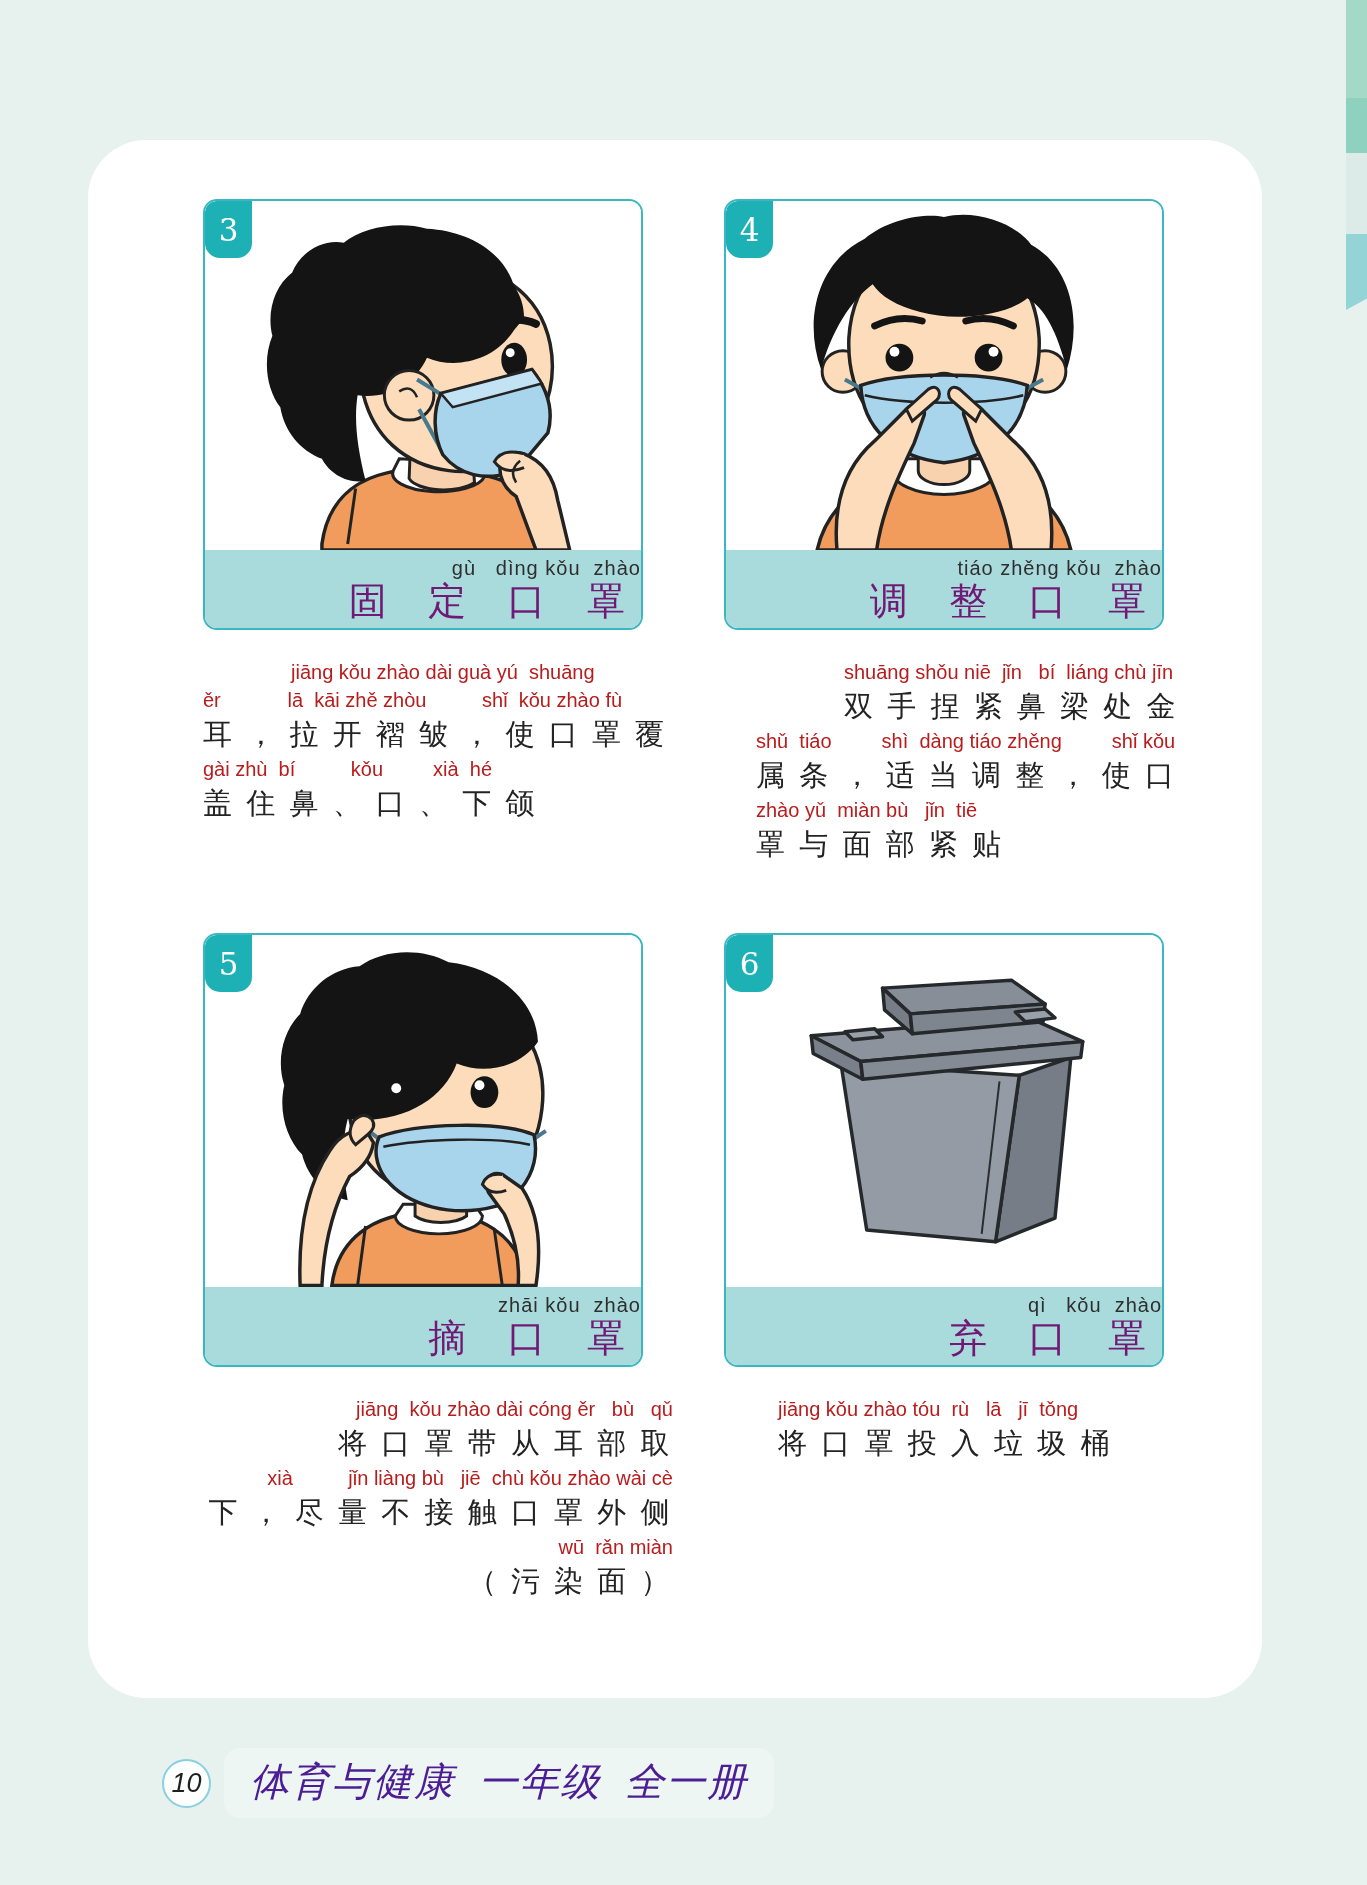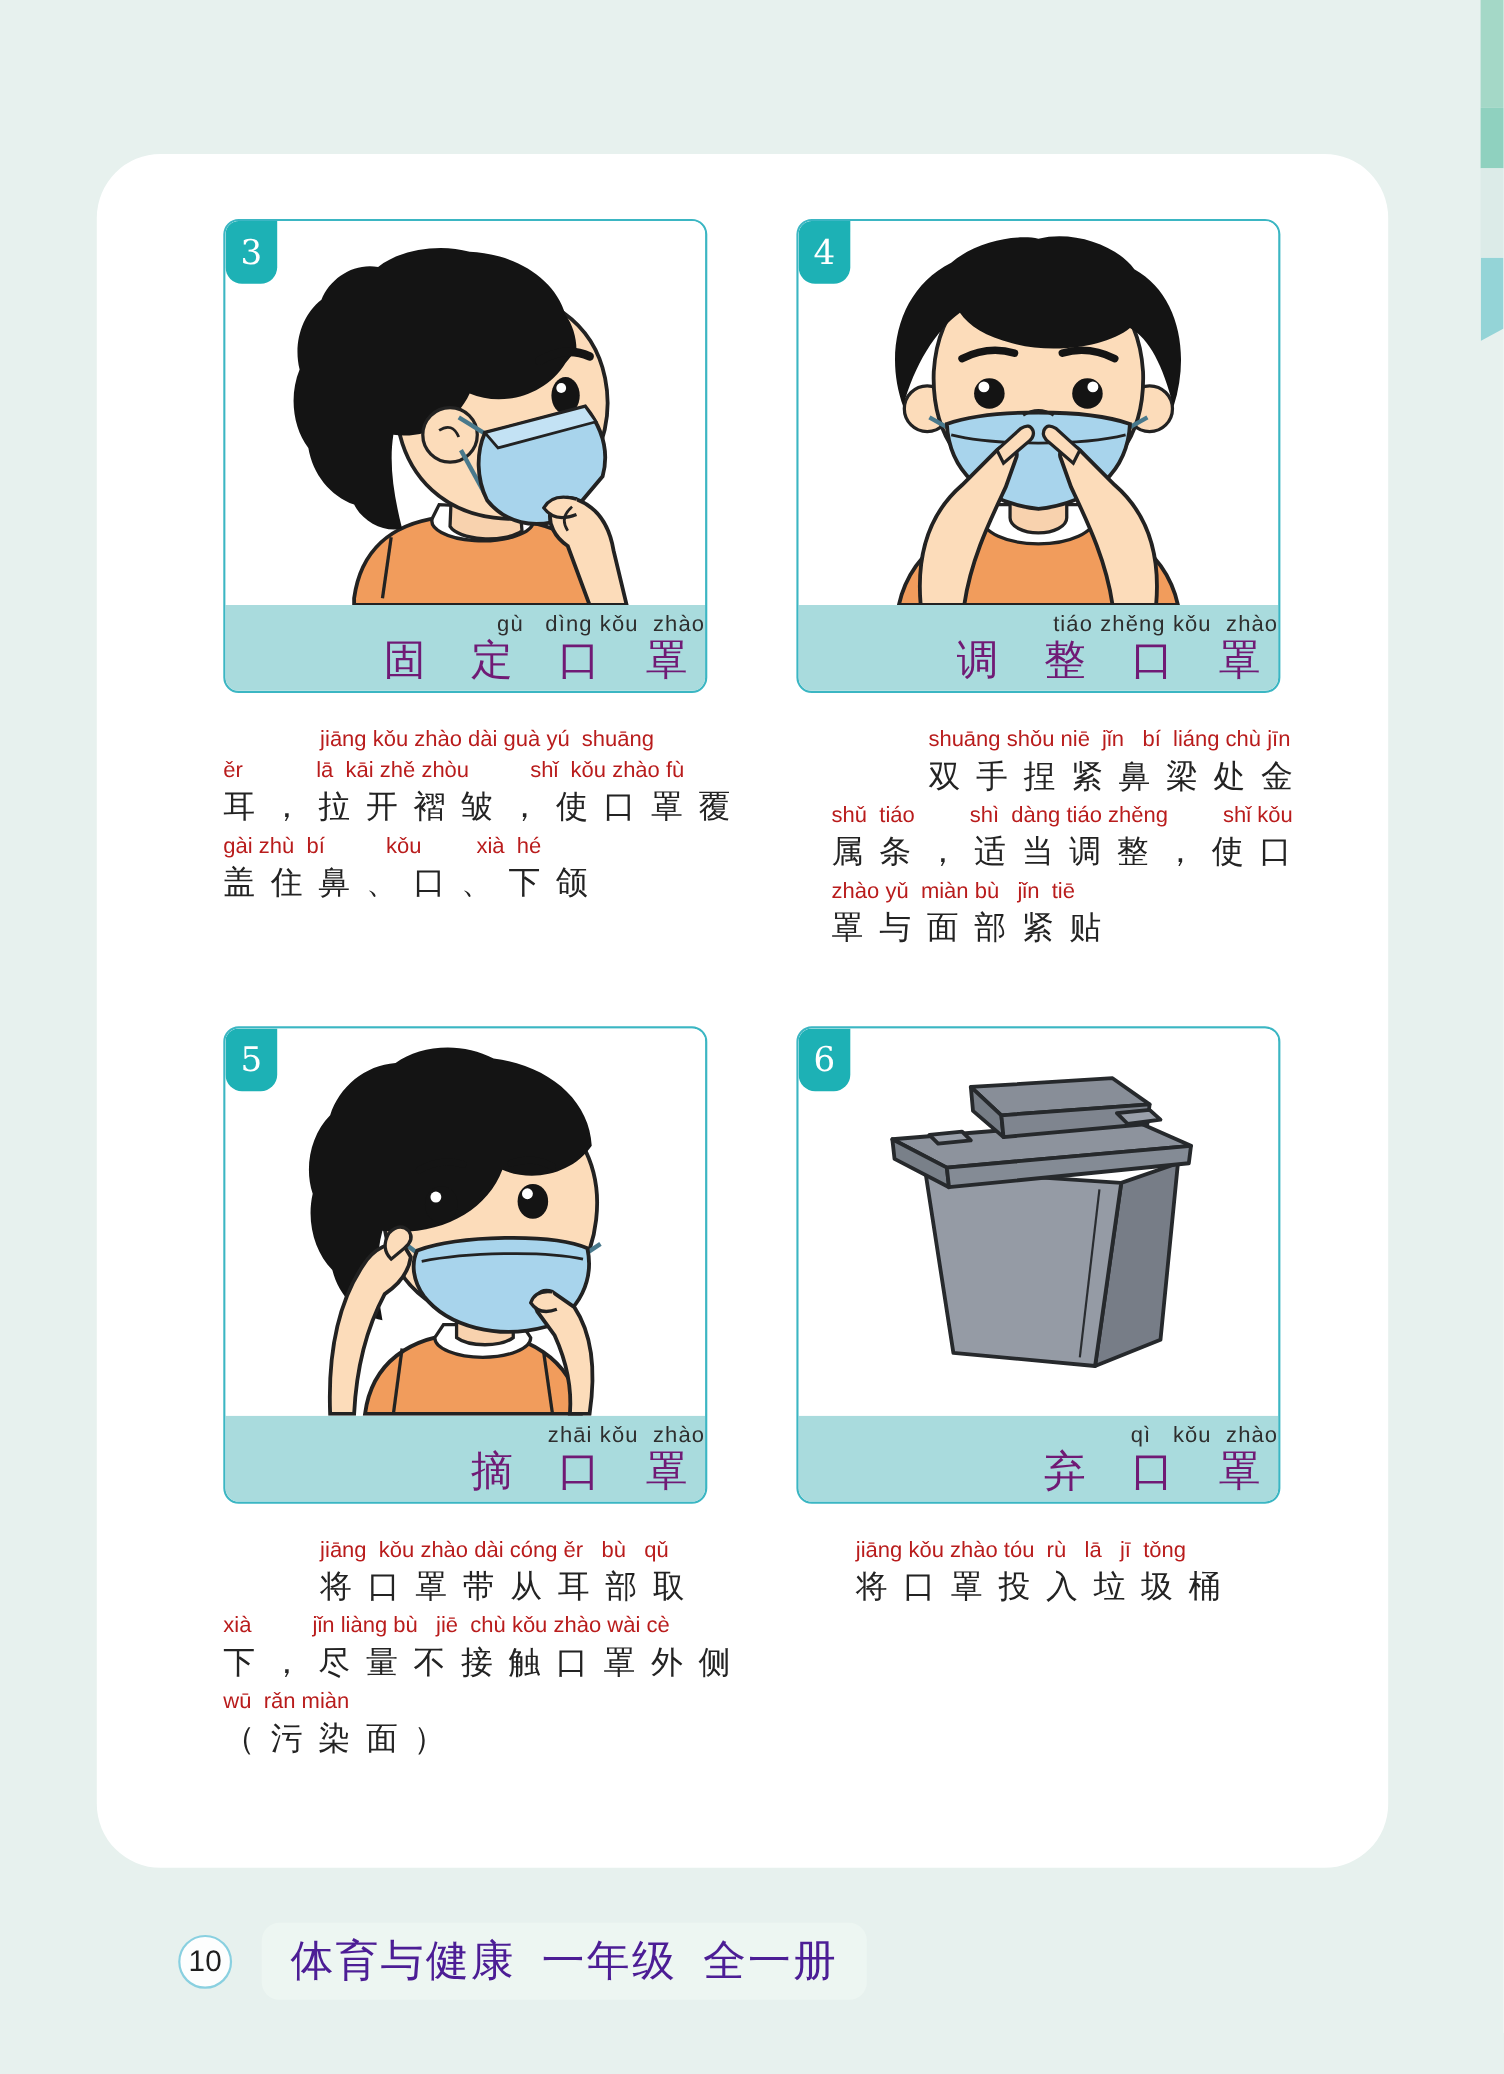--- a/index.html
+++ b/index.html
@@ -65,27 +65,27 @@
     font-size:20px; line-height:27px; color:#b91c1c; white-space:pre-wrap;
   }
   .pair .hz {
     font-size:29px; line-height:41px; color:#232323; white-space:pre-wrap;
     letter-spacing:0.12em;
     font-family:"Liberation Serif", serif;
   }
   .pair.indent { padding-left:88px; }
   .t3 { left:203px; top:659px; }
   .t4 { left:756px; top:659px; }
-  .t5 { left:203px; top:1396px; }
+  .t5 { left:203px; top:1396px;text-align:right; }
   .t6 { left:723px; top:1396px; }
   .t6 .pair.indent { padding-left:55px; }
 
   .footer {
     position:absolute; left:162px; top:1748px;
-    display:flex; align-items:center; gap:27px;
+    display:flex; align-items:center; gap:13px;font-style:italic;
   }
   .page-circle {
     width:49px; height:49px; border:2.5px solid #89d0e0; border-radius:50%;
     background:#fdfefe; display:flex; align-items:center; justify-content:center;
     font-size:27px; color:#1f1f1f;
   }
   .book-pill {
     background:#edf6f2; border-radius:16px; padding:7px 26px 9px 26px;
     font-size:39px; color:#4c1d95; white-space:pre-wrap; letter-spacing:2px;
     font-family:"Liberation Serif", serif;

